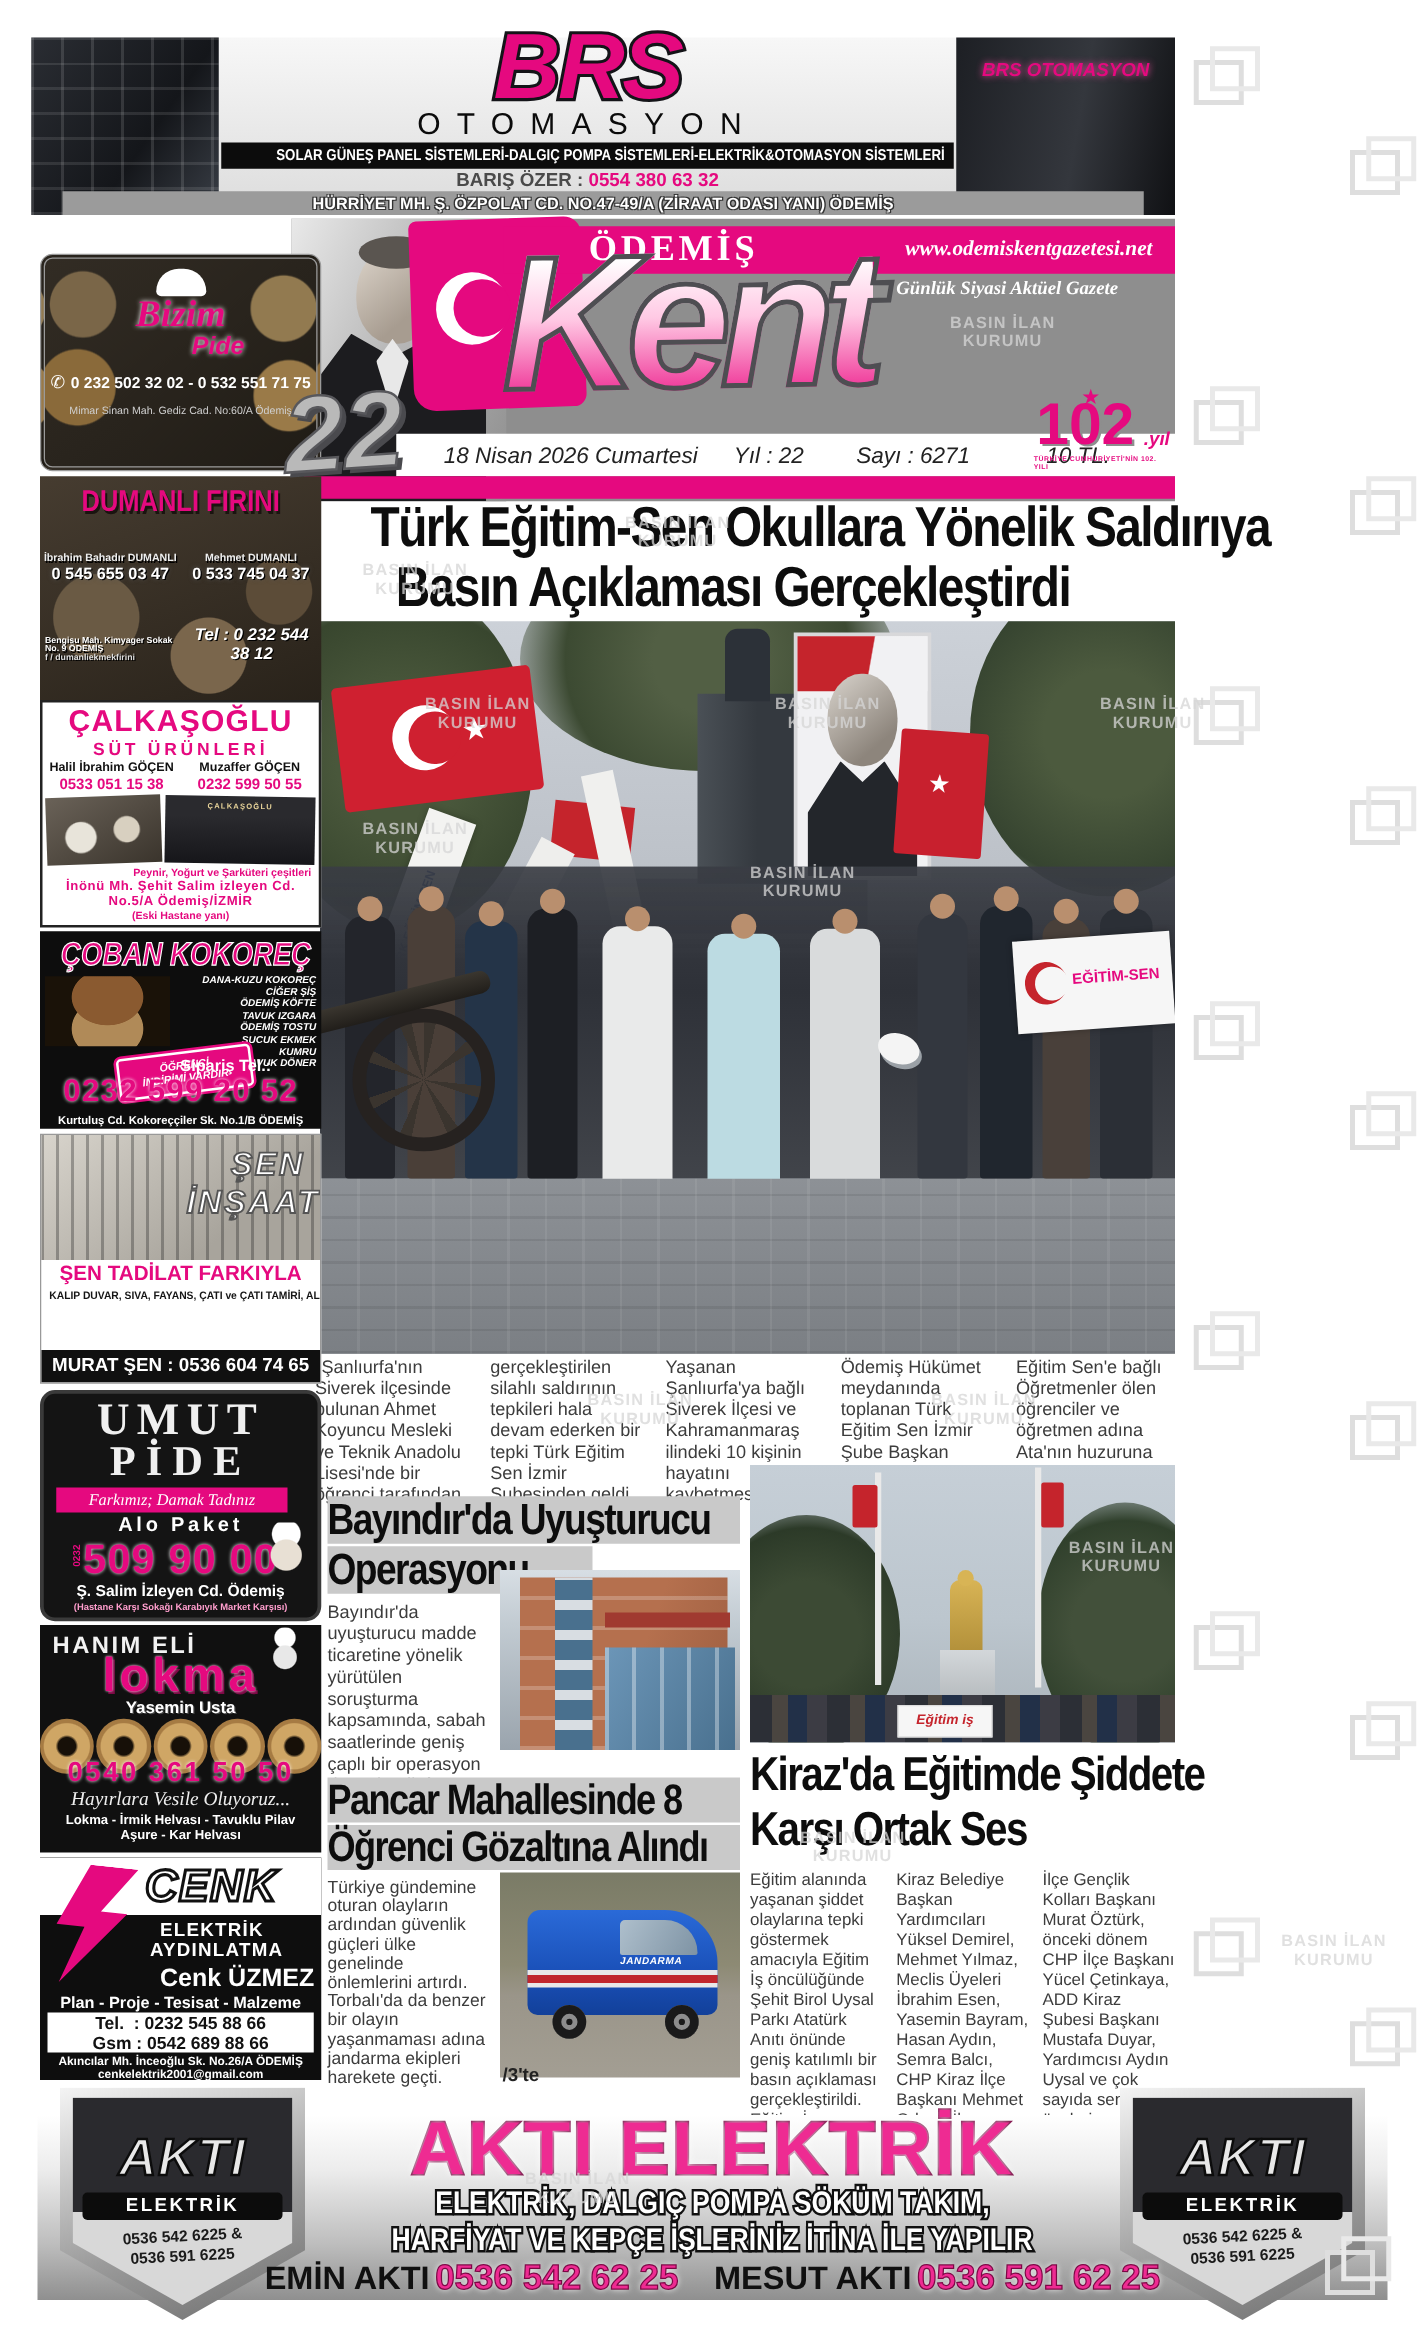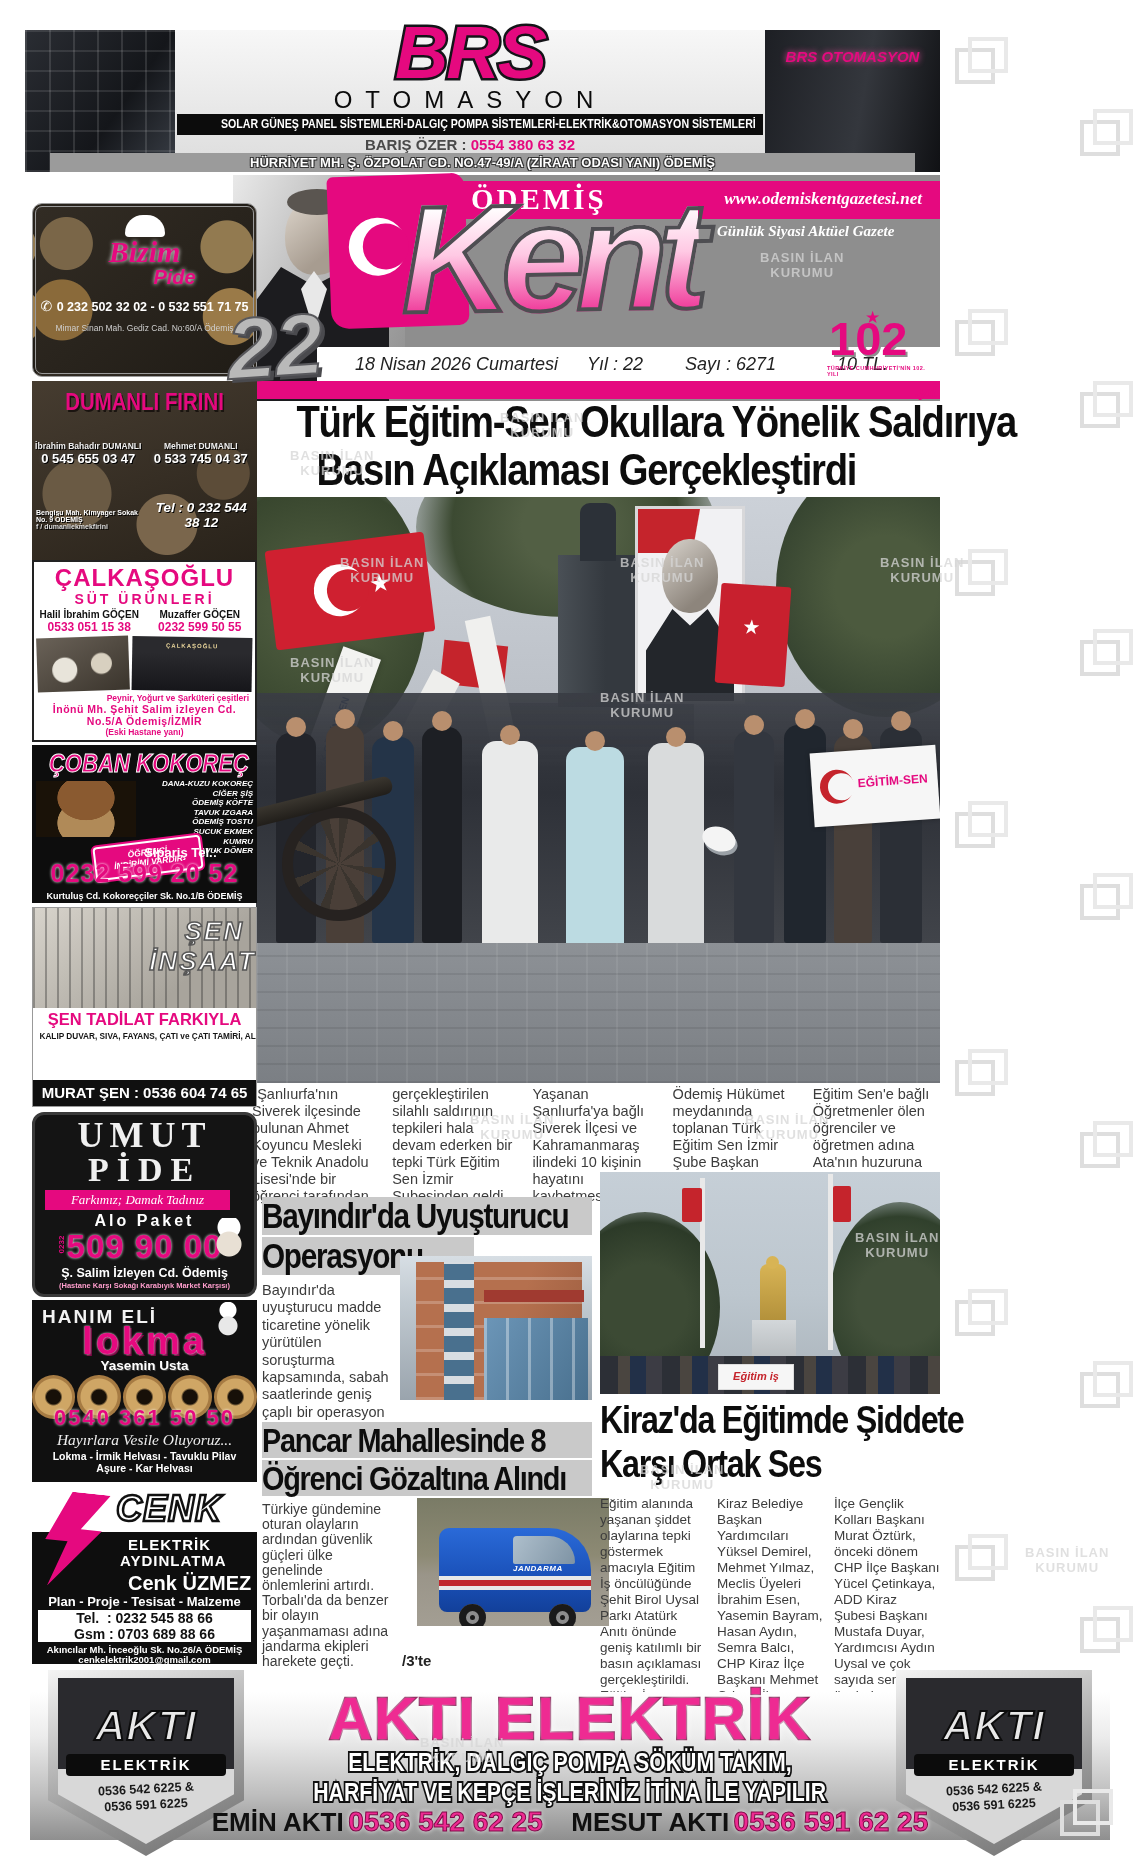--- a/index.html
+++ b/index.html
@@ -82,21 +82,21 @@
     <div class="t" style="left:168px;top:2px;font-size:152px;line-height:160px;font-weight:900;font-style:italic;letter-spacing:-10px;
                 background:linear-gradient(180deg,#ffffff 18%,#ffc9e4 48%,#ee2b92 88%);
                 -webkit-background-clip:text;background-clip:text;color:transparent;
                 -webkit-text-stroke:4px #4e4e52;transform:rotate(-1deg);">Kent</div>
     <div class="t" style="left:-6px;top:128px;font-size:86px;line-height:86px;font-weight:900;font-style:italic;color:#b9b9b9;
                 -webkit-text-stroke:2px #58585c;text-shadow:4px 4px 0 #4a4a4e;transform:rotate(-4deg);z-index:5;">22</div>
     <div class="b" style="left:594px;top:140px;width:112px;height:84px;z-index:6;">
       <span class="t" style="left:2px;top:0;font-size:47px;line-height:48px;font-weight:900;color:#e5097f;
                    text-shadow:2px 2px 0 #8e8e8e;">102</span>
       <span class="t" style="left:38px;top:-8px;font-size:17px;color:#e5097f;">★</span>
-      <span class="t" style="left:88px;top:28px;font-size:15px;font-weight:800;font-style:italic;color:#e5097f;margin-top:40px;">.yıl</span>
+      <span class="t" style="left:88px;top:28px;font-size:15px;font-weight:800;font-style:italic;color:#e5097f;">.yıl</span>
       <span class="t" style="left:0;top:50px;width:104px;font-size:5.5px;font-weight:700;color:#e5097f;letter-spacing:.4px;">TÜRKİYE CUMHURİYETİ'NİN 102. YILI</span>
     </div>
     <div class="b" style="left:84px;top:172px;right:0;height:34px;background:#fff;">
       <span class="t" style="left:38px;top:7px;font-style:italic;font-size:18px;color:#222;">18 Nisan 2026 Cumartesi</span>
       <span class="t" style="left:270px;top:7px;font-style:italic;font-size:18px;color:#222;">Yıl : 22</span>
       <span class="t" style="left:368px;top:7px;font-style:italic;font-size:18px;color:#222;">Sayı : 6271</span>
       <span class="t" style="left:520px;top:7px;font-style:italic;font-size:18px;color:#222;">10 TL.</span>
     </div>
     <div class="b" style="left:10px;top:206px;right:0;height:18px;background:#e5097f;"></div>
   </div>
@@ -196,21 +196,21 @@
                 linear-gradient(120deg,#6c96b8,#49708e);"></div>
   </div>
 
   <div class="b" style="left:262px;top:1422px;width:330px;height:36px;background:#c9c9c9;">
     <span class="cx hl" style="font-size:34px;line-height:36px;">Pancar  Mahallesinde  8</span>
   </div>
   <div class="b" style="left:262px;top:1460px;width:330px;height:36px;background:#c9c9c9;">
     <span class="cx hl" style="font-size:34px;line-height:36px;">Öğrenci Gözaltına Alındı</span>
   </div>
   <p class="t col" style="left:262px;top:1502px;width:130px;font-size:14px;line-height:15.2px;">Türkiye gündemine oturan olayların ardından güvenlik güçleri ülke genelinde önlemlerini artırdı. Torbalı'da da benzer bir olayın yaşanmaması adına jandarma ekipleri harekete geçti.</p>
-  <div class="b" style="left:417px;top:1498px;width:192px;height:128px;overflow:hidden;
+  <div class="b" style="left:400px;top:1498px;width:192px;height:164px;overflow:hidden;
               background:linear-gradient(180deg,#7a7b66 0%,#8d8a74 45%,#9a9589 60%,#a39e93 100%);">
     <div class="b" style="left:22px;top:30px;width:152px;height:84px;border-radius:10px 42px 8px 8px;
                 background:linear-gradient(180deg,#2a6ad8 0%,#1a50b8 60%,#12409a 100%);"></div>
     <div class="b" style="left:96px;top:38px;width:62px;height:28px;border-radius:4px 26px 2px 2px;background:linear-gradient(120deg,#aebfcc,#7e93a4);"></div>
     <div class="b" style="left:22px;top:78px;width:152px;height:14px;background:linear-gradient(180deg,#e8e8e8 0 4px,#c0272d 4px 10px,#e8e8e8 10px);"></div>
     <span class="t" style="left:96px;top:66px;font-size:8px;font-weight:800;font-style:italic;color:#fff;letter-spacing:.5px;">JANDARMA</span>
     <div class="b" style="left:132px;top:106px;width:27px;height:27px;border-radius:50%;background:#1a1a1a;box-shadow:inset 0 0 0 7px #1a1a1a,inset 0 0 0 11px #8d8d8d;"></div>
     <div class="b" style="left:42px;top:106px;width:27px;height:27px;border-radius:50%;background:#1a1a1a;box-shadow:inset 0 0 0 7px #1a1a1a,inset 0 0 0 11px #8d8d8d;"></div>
   </div>
   <b class="t" style="left:402px;top:1652px;font-size:15px;color:#222;">/3'te</b>
@@ -406,21 +406,21 @@
     <div style="position:absolute;left:8px;top:6px;width:66px;height:96px;background:#e5097f;
                 clip-path:polygon(42% 0,100% 0,60% 38%,92% 38%,18% 100%,42% 52%,8% 52%);transform:rotate(6deg);"></div>
     <div style="position:absolute;left:84px;top:2px;font-size:36px;font-weight:900;font-style:italic;color:#fff;
                 -webkit-text-stroke:2.5px #111;letter-spacing:1px;">CENK</div>
     <div style="position:absolute;left:96px;top:50px;color:#fff;font-weight:900;font-size:15px;letter-spacing:1px;">ELEKTRİK</div>
     <div style="position:absolute;left:88px;top:66px;color:#fff;font-weight:900;font-size:15px;letter-spacing:1px;">AYDINLATMA</div>
     <div style="position:absolute;left:96px;top:86px;color:#fff;font-weight:700;font-size:20px;">Cenk ÜZMEZ</div>
     <div style="position:absolute;left:0;right:0;top:108px;text-align:center;color:#fff;font-weight:800;font-size:13px;">Plan - Proje - Tesisat - Malzeme</div>
     <div style="position:absolute;left:6px;right:6px;top:124px;height:32px;background:#fff;">
       <div style="color:#111;font-weight:900;font-size:14px;line-height:16px;text-align:center;white-space:pre;">Tel.  : 0232 545 88 66</div>
-      <div style="color:#111;font-weight:900;font-size:14px;line-height:16px;text-align:center;">Gsm : 0703 689 88 66</div>
+      <div style="color:#111;font-weight:900;font-size:14px;line-height:16px;text-align:center;">Gsm : 0542 689 88 66</div>
     </div>
     <div style="position:absolute;left:0;right:0;top:158px;text-align:center;color:#fff;font-weight:700;font-size:9.5px;">Akıncılar Mh. İnceoğlu Sk. No.26/A ÖDEMİŞ</div>
     <div style="position:absolute;left:0;right:0;top:168px;text-align:center;color:#fff;font-weight:700;font-size:9.5px;">cenkelektrik2001@gmail.com</div>
   </div>
 
   <div class="b" style="left:30px;top:1692px;width:1080px;height:148px;
               background:linear-gradient(180deg,#ffffff 0%,#ececec 30%,#bdbdbd 70%,#8f8f8f 100%);">
 
     <div class="b" style="left:18px;top:-22px;width:196px;height:186px;">
       <div class="b" style="inset:0;background:linear-gradient(160deg,#f4f4f4,#9a9a9a 60%,#6e6e6e);

